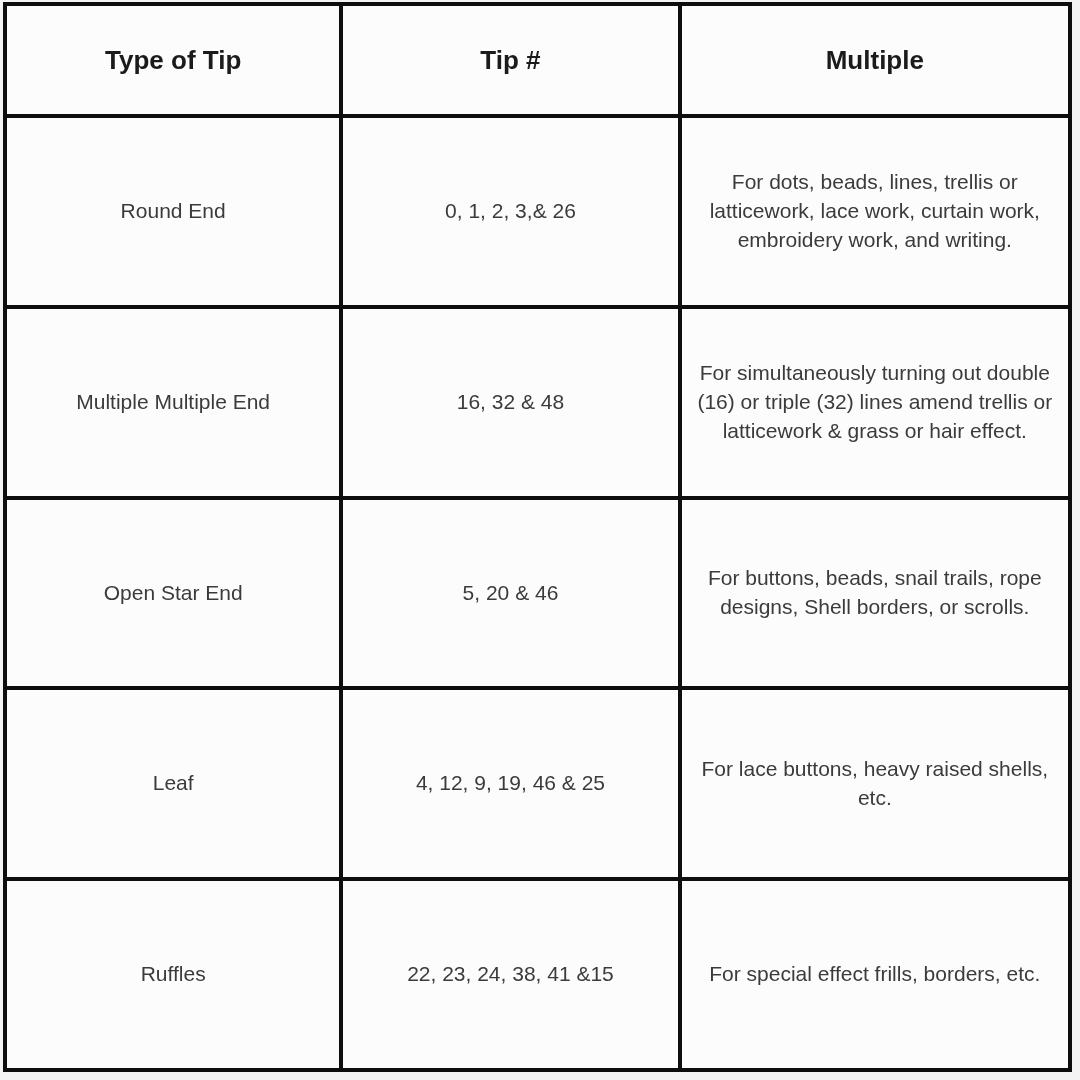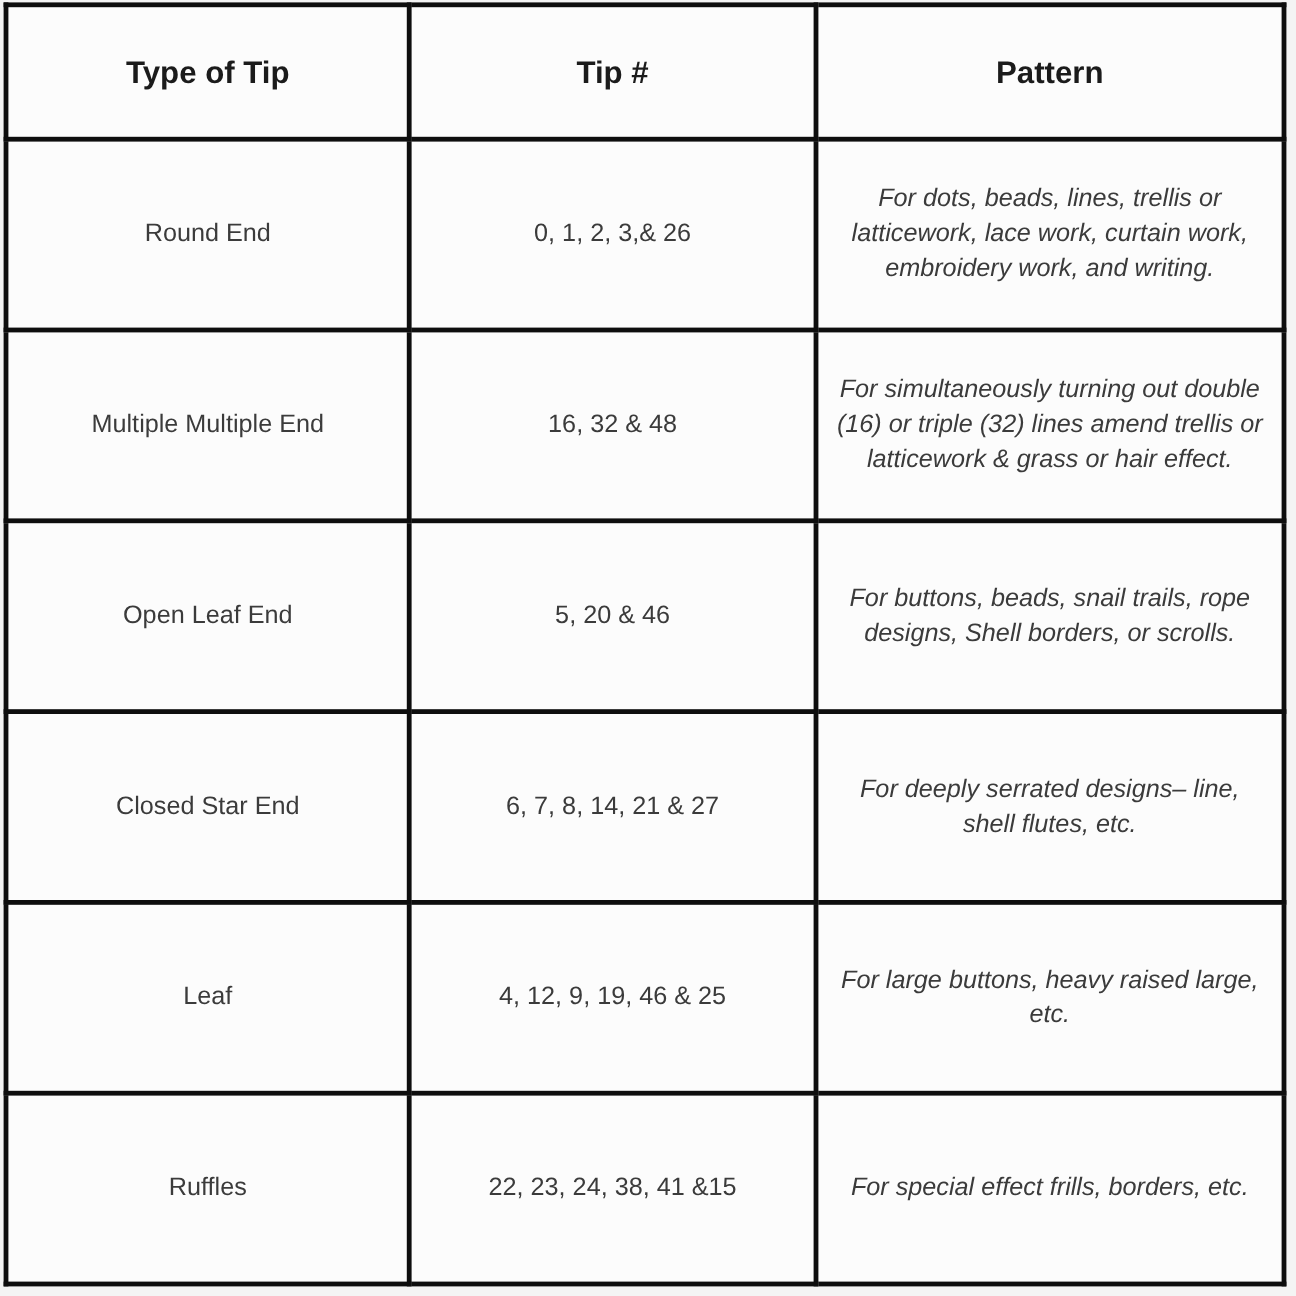--- a/index.html
+++ b/index.html
@@ -44,68 +44,62 @@
   table.tips-table td {
     font-size: 21px;
     font-weight: 400;
     color: #3b3b3b;
     height: 102px;
     line-height: 1.38;
   }
   td.col-pattern {
     font-size: 20px;
     padding: 6px 10px;
-    font-style: italic;
   }
   col.c-type    { width: 336px; }
   col.c-tipnum  { width: 338px; }
   col.c-pattern { width: 390px; }
 </style>
 </head>
 <body>
 
 <div class="table-wrap">
   <table class="tips-table">
     <colgroup>
       <col class="c-type">
       <col class="c-tipnum">
       <col class="c-pattern">
     </colgroup>
     <thead>
       <tr>
         <th>Type of Tip</th>
         <th>Tip #</th>
-        <th>Pattern</th>
+        <th>Multiple</th>
       </tr>
     </thead>
     <tbody>
       <tr>
         <td class="col-type">Round End</td>
         <td class="col-tipnum">0, 1, 2, 3,&amp; 26</td>
         <td class="col-pattern">For dots, beads, lines, trellis or latticework, lace work, curtain work, embroidery work, and writing.</td>
       </tr>
       <tr>
         <td class="col-type">Multiple Multiple End</td>
         <td class="col-tipnum">16, 32 &amp; 48</td>
         <td class="col-pattern">For simultaneously turning out double (16) or triple (32) lines amend trellis or latticework &amp; grass or hair effect.</td>
       </tr>
       <tr>
-        <td class="col-type">Open Leaf End</td>
+        <td class="col-type">Open Star End</td>
         <td class="col-tipnum">5, 20 &amp; 46</td>
         <td class="col-pattern">For buttons, beads, snail trails, rope designs, Shell borders, or scrolls.</td>
       </tr>
       <tr>
-        <td class="col-type">Closed Star End</td>
-        <td class="col-tipnum">6, 7, 8, 14, 21 &amp; 27</td>
-        <td class="col-pattern">For deeply serrated designs– line, shell flutes, etc.</td>
-      </tr>
-      <tr>
         <td class="col-type">Leaf</td>
         <td class="col-tipnum">4, 12, 9, 19, 46 &amp; 25</td>
-        <td class="col-pattern">For large buttons, heavy raised large, etc.</td>
+        <td class="col-pattern">For lace buttons, heavy raised shells, etc.</td>
       </tr>
       <tr>
         <td class="col-type">Ruffles</td>
         <td class="col-tipnum">22, 23, 24, 38, 41 &amp;15</td>
         <td class="col-pattern">For special effect frills, borders, etc.</td>
       </tr>
     </tbody>
   </table>
 </div>
 

